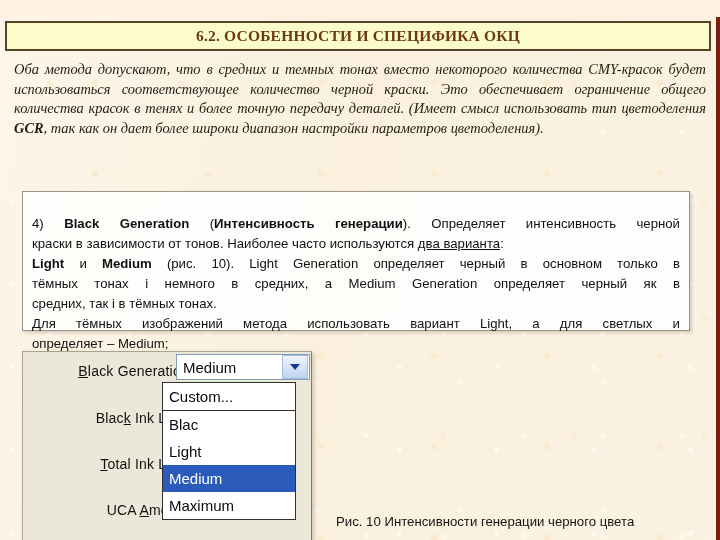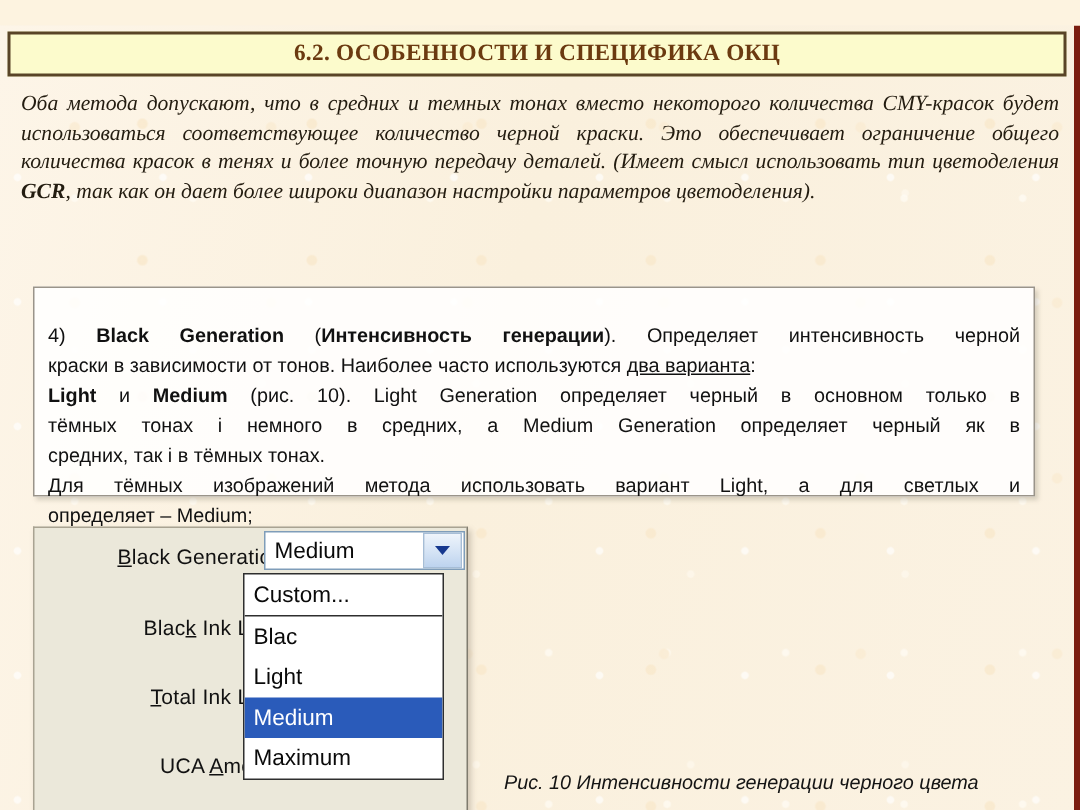--- a/index.html
+++ b/index.html
@@ -204,21 +204,20 @@
   
   #fig-caption {
     position: absolute;
     left: 336px;
     top: 497px;
     width: 370px;
     font-family: "Liberation Sans", sans-serif;
     font-size: 13.2px;
     color: #141414;
     white-space: nowrap;
-    font-style: italic;
   }
 </style>
 </head>
 <body>
 
 <div id="slide">
 
   <div id="right-strip" style="background: rgb(123, 29, 15);"></div>
 
   <div id="title-banner" style="background: rgb(252, 251, 204);">

